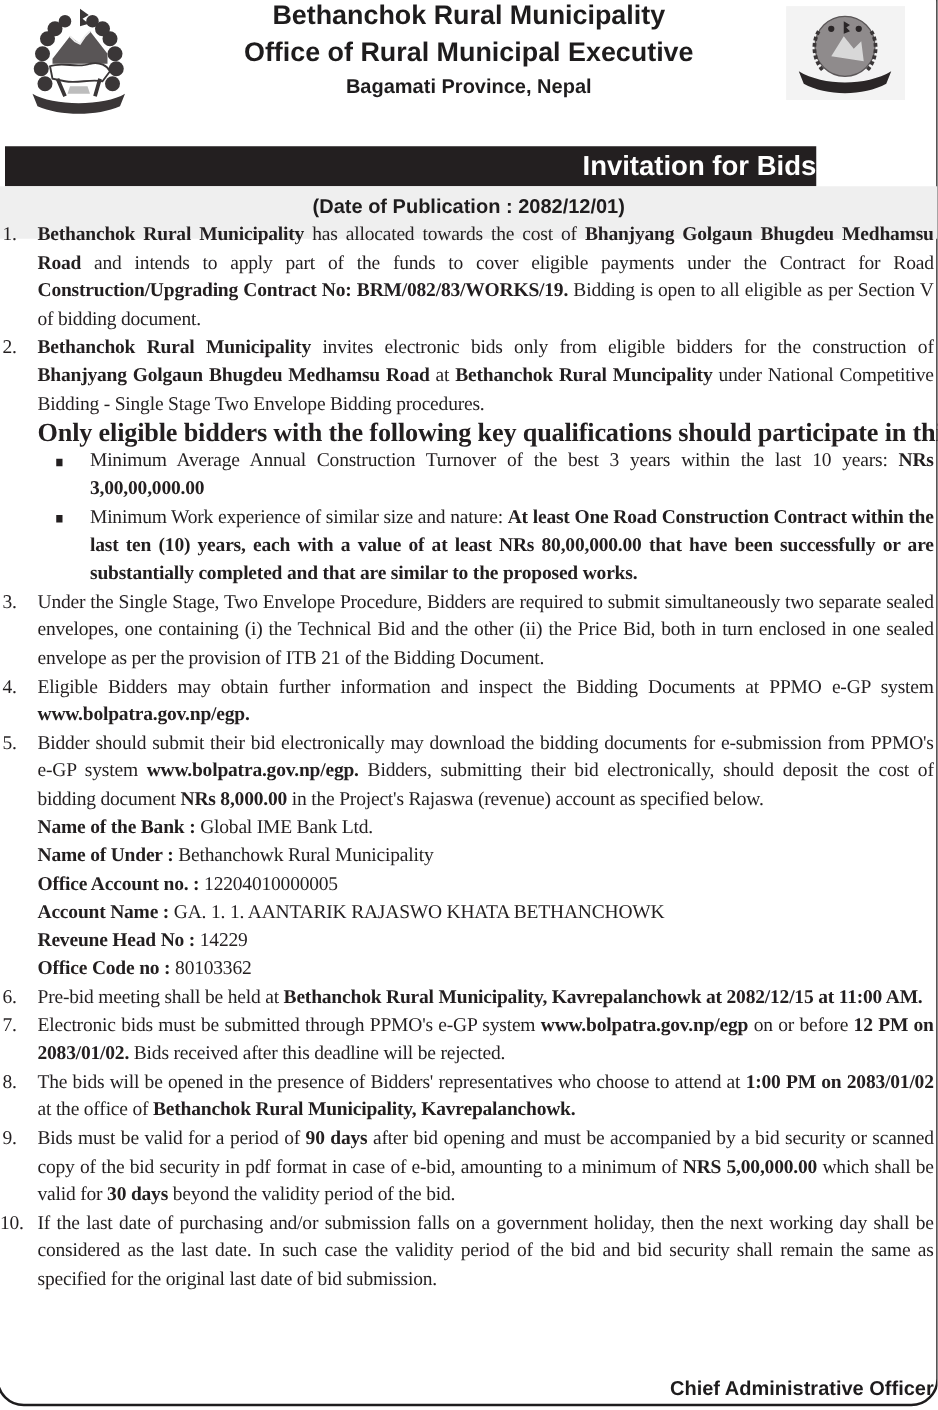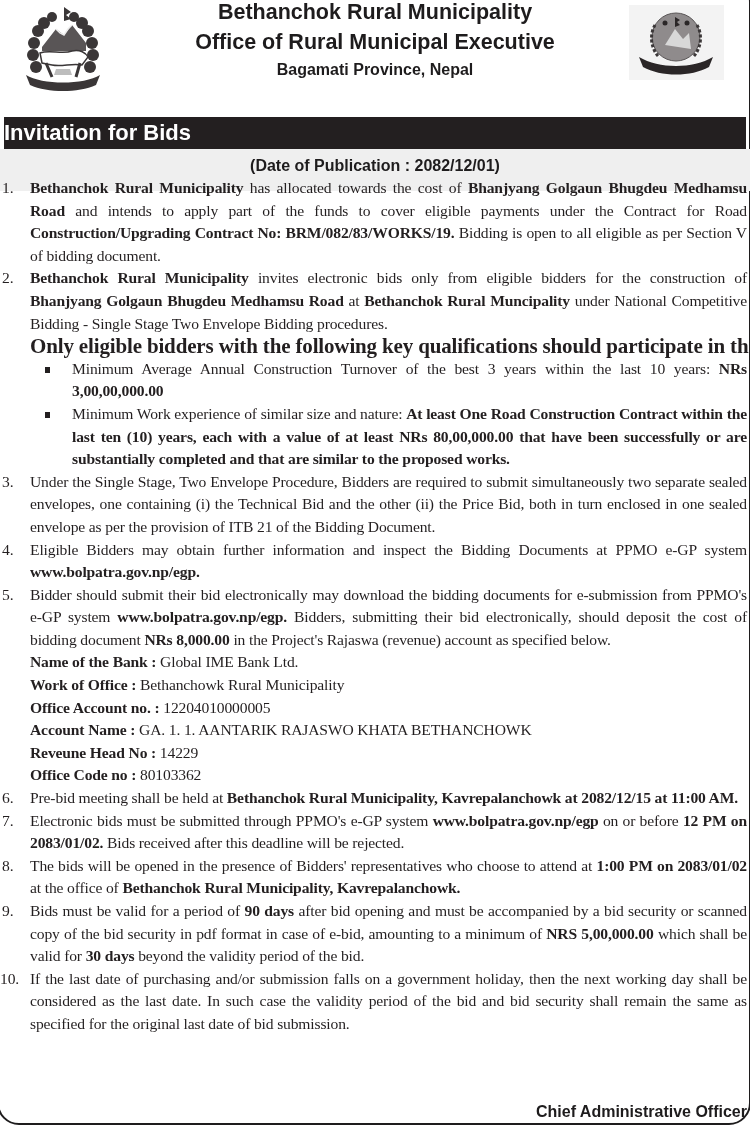--- a/index.html
+++ b/index.html
@@ -11,22 +11,22 @@
   .header { position: absolute; left: 0; top: 0; width: 750px; height: 112px; }
   .emblem-left { position: absolute; left: 22px; top: 3px; width: 82px; height: 90px; }
   .emblem-right { position: absolute; left: 629px; top: 5px; width: 95px; height: 75px; background: #f3f3f3; }
   .h-lines { position: absolute; left: 130px; top: 0; width: 490px; text-align: center;
     font-family: "Liberation Sans", sans-serif; font-weight: bold; color: #1e1c1d; }
   .h1 { font-size: 21.5px; line-height: 24px; margin-top: 0px; }
   .h2 { font-size: 21.5px; line-height: 24px; margin-top: 6px; }
   .h3 { font-size: 16px; line-height: 20px; margin-top: 4px; }
   .h4 { font-size: 16px; line-height: 20px; margin-top: 6px; }
   .title-bar {
-    position: absolute; left: 4px; top: 117px; width: 742px; height: 32px;
-    background: #231f20; color: #ffffff; text-align: left;
+    position: absolute; left: 4px; top: 117px; width: 649px; height: 32px;
+    background: #231f20; color: #ffffff; text-align: right;
     font-family: "Liberation Sans", sans-serif; font-weight: bold; font-size: 22px; line-height: 31px;
   }
   .date-bar {
     position: absolute; left: 0; top: 149px; width: 750px; height: 42px;
     background: #efefef; text-align: center;
     font-family: "Liberation Sans", sans-serif; font-weight: bold; font-size: 16px; line-height: 34px;
   }
   .body {
     position: absolute; left: 0; top: 177px; width: 747px;
     font-family: "Liberation Serif", serif; font-size: 15.6px; line-height: 22.6px; color: #231f20;
@@ -116,21 +116,21 @@
     </div>
     <div class="item">
       <span class="num">4.</span>
       <div><span>Eligible Bidders may obtain further information and inspect the Bidding Documents at PPMO e-GP system </span><b>www.bolpatra.gov.np/egp.</b></div>
     </div>
     <div class="item">
       <span class="num">5.</span>
       <div><span>Bidder should submit their bid electronically may download the bidding documents for e-submission from PPMO's e-GP system </span><b>www.bolpatra.gov.np/egp.</b><span> Bidders, submitting their bid electronically, should deposit the cost of bidding document </span><b>NRs 8,000.00</b><span> in the Project's Rajaswa (revenue) account as specified below.</span></div>
     </div>
     <div class="info"><b>Name of the Bank :</b><span> Global IME Bank Ltd.</span></div>
-    <div class="info"><b>Work of Office :</b><span> Bethanchowk Rural Municipality</span></div>
+    <div class="info"><b>Name of Under :</b><span> Bethanchowk Rural Municipality</span></div>
     <div class="info"><b>Office Account no. :</b><span> 12204010000005</span></div>
     <div class="info"><b>Account Name :</b><span> GA. 1. 1. AANTARIK RAJASWO KHATA BETHANCHOWK</span></div>
     <div class="info"><b>Reveune Head No :</b><span> 14229</span></div>
     <div class="info"><b>Office Code no :</b><span> 80103362</span></div>
     <div class="item">
       <span class="num">6.</span>
       <div><span>Pre-bid meeting shall be held at </span><b>Bethanchok Rural Municipality, Kavrepalanchowk at 2082/12/15 at 11:00 AM.</b></div>
     </div>
     <div class="item">
       <span class="num">7.</span>

